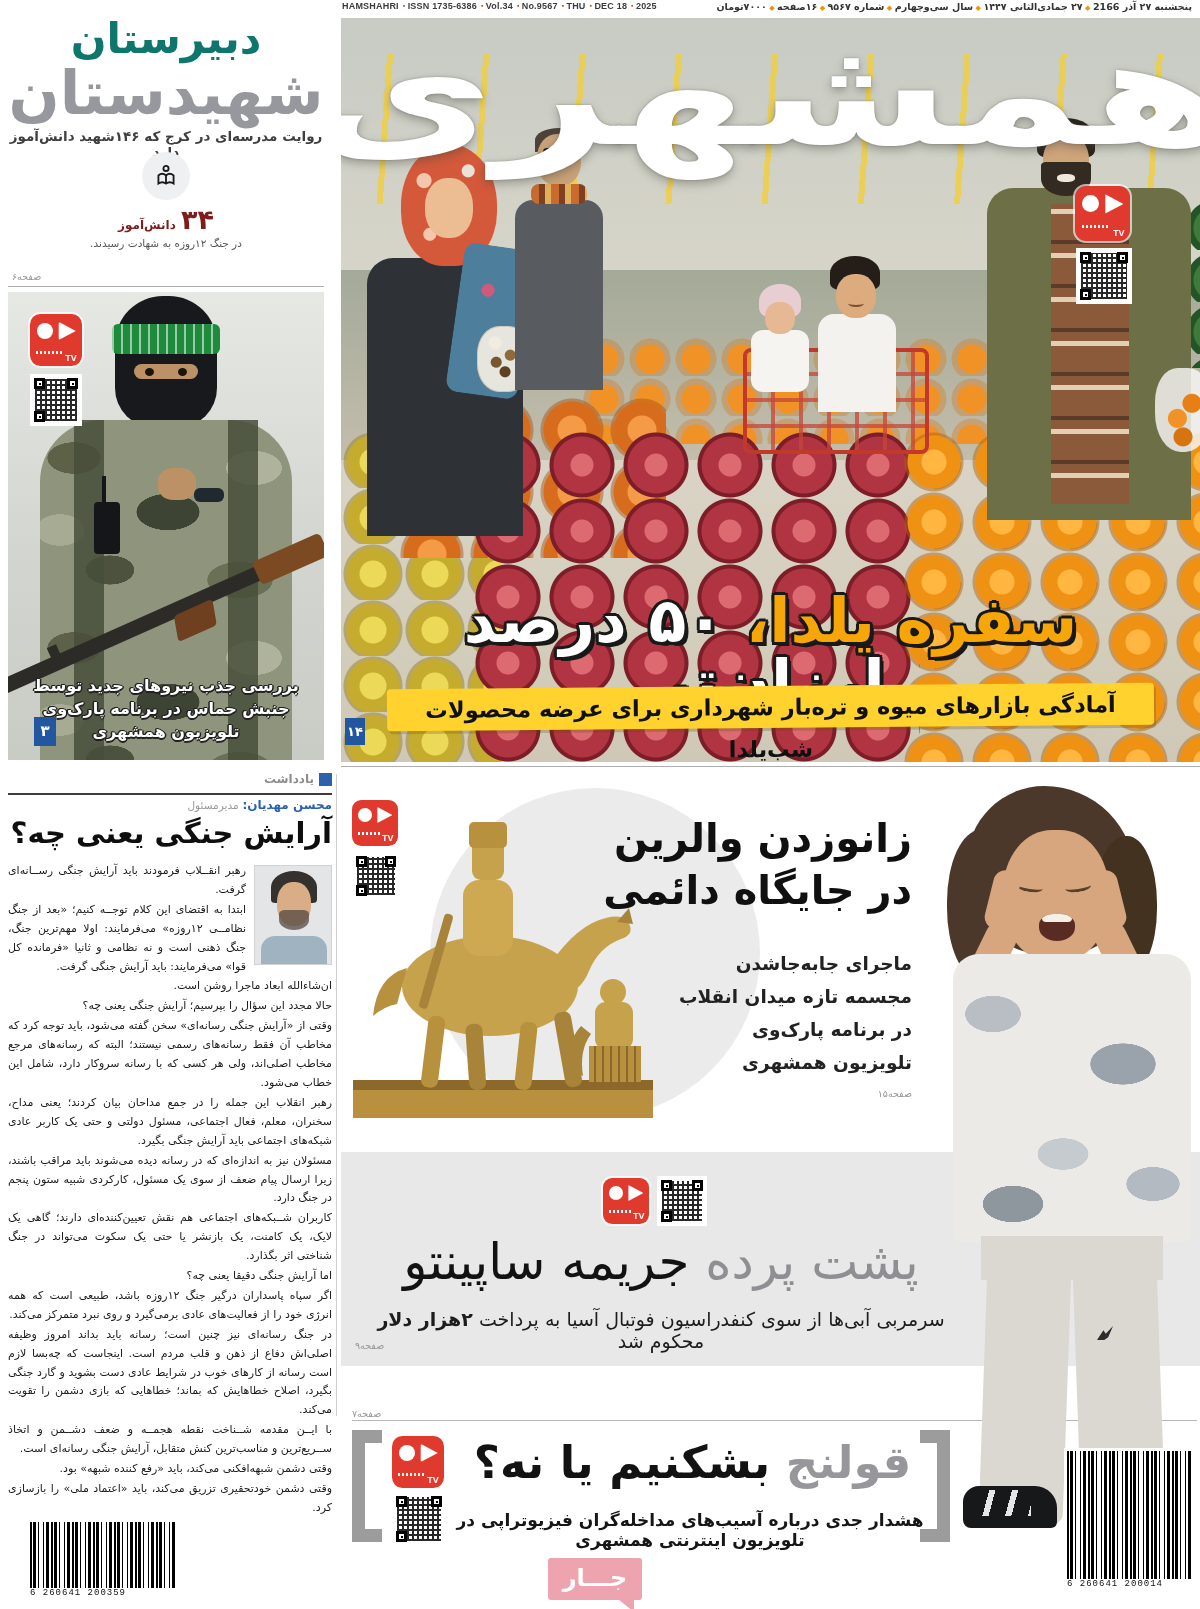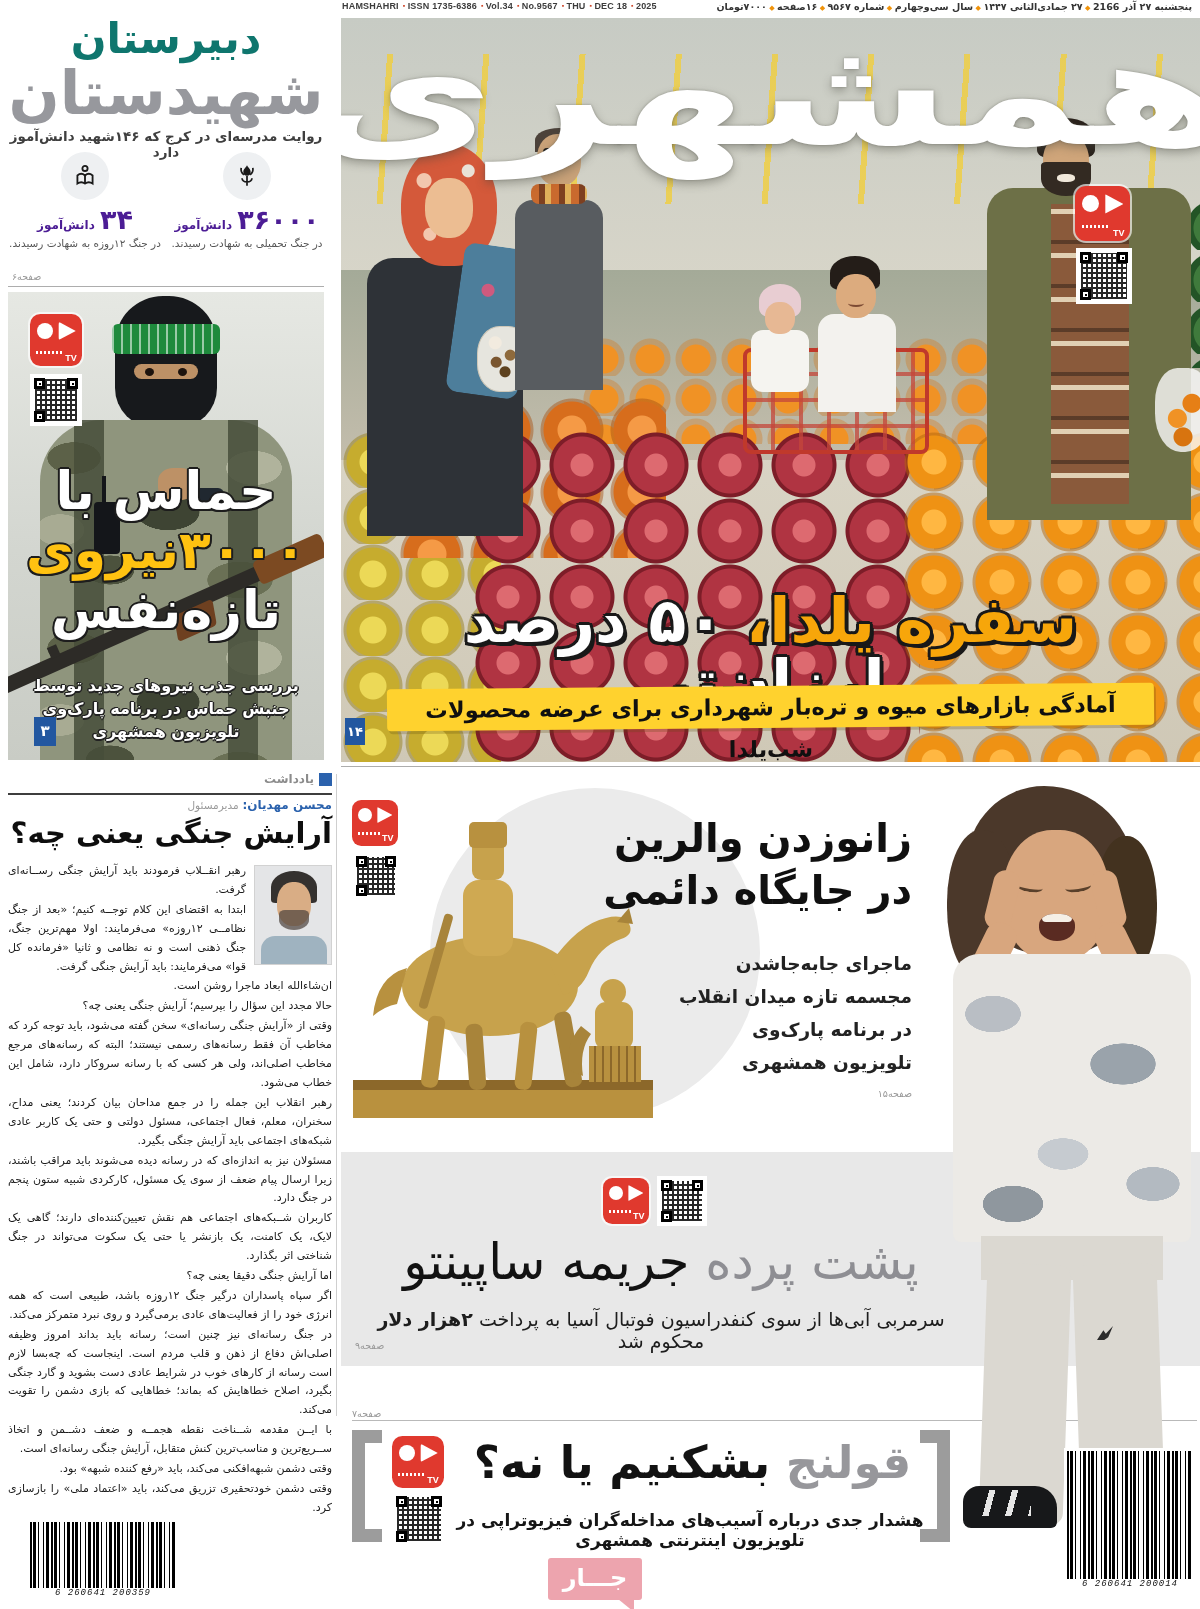--- a/index.html
+++ b/index.html
@@ -16,21 +16,21 @@
   .masthead-fa { right:8px; top:1px; font-size:9.5px; font-weight:bold; color:#333; }
   .masthead-fa span + span::before { content:" ◆ "; color:#f0930a; font-size:7px; }
 
   
   .school-t1 { left:0; top:14px; width:332px; text-align:center; font-size:42px; font-weight:700; color:#0f766e; }
   .school-t2 { left:0; top:58px; width:332px; text-align:center; font-size:60px; font-weight:900; color:#97989d; }
   .school-sub { left:0; top:128px; width:332px; text-align:center; font-size:13.5px; font-weight:bold; color:#3f3f3f; }
   .stats { left:4px; top:152px; width:324px; height:118px; display:flex; direction:rtl; justify-content:space-around; }
   .stat { width:152px; text-align:center; }
   .stat-circle { width:48px; height:48px; margin:0 auto 4px; background:#eef0f2; border-radius:50%; display:flex; align-items:center; justify-content:center; }
-  .stat-line { direction:rtl; color:#4c1d95; }
+  .stat-line { direction:rtl; color:#7f1d1d; }
   .stat-value { font-size:27px; font-weight:900; }
   .stat-unit { font-size:12px; font-weight:bold; }
   .stat-desc { font-size:10.5px; color:#555; line-height:1.5; margin-top:1px; }
   .page-ref { font-size:9.5px; color:#979797; }
   .rule { background:#adadad; }
 
   
   .soldier { left:8px; top:292px; width:316px; height:468px; overflow:hidden;
     background:linear-gradient(#e6e8e3, #d3d6d0 55%, #c9ccc5); }
   .s-head { position:absolute; left:50%; transform:translateX(-50%); top:4px; width:102px; height:132px; background:#17191c; border-radius:48px 48px 40px 40px; }
@@ -148,21 +148,21 @@
   .tvlogo .dot { position:absolute; left:13%; top:17%; width:31%; height:31%; background:#fff; border-radius:50%; }
   .tvlogo .play { position:absolute; right:12%; top:15%; width:35%; height:35%; background:#fff; clip-path:polygon(6% 0, 100% 50%, 6% 100%); border-radius:3px; }
   .tvlogo .sub { position:absolute; left:12%; bottom:24%; width:52%; height:3px; background:repeating-linear-gradient(90deg,#fff 0 2px, transparent 2px 4px); }
   .tvlogo .tv { position:absolute; right:10%; bottom:6%; color:#fff; font-size:9px; font-weight:bold; font-family:"Liberation Sans",sans-serif; line-height:1; }
   .qr { position:absolute; background:#fff; box-shadow:0 0 0 2px #fff; }
   .qr .pat { position:absolute; inset:3px; opacity:.92;
     background:repeating-linear-gradient(0deg,#161616 0 2px,transparent 2px 5px), repeating-linear-gradient(90deg,#161616 0 2px,#fff 2px 5px); }
   .qr .fm { position:absolute; width:11px; height:11px; border:3px solid #000; background:#fff; }
   .qr .fm::after { content:""; position:absolute; inset:1.5px; background:#000; }
   .qr .fm.tl{ top:2px; left:2px; } .qr .fm.tr{ top:2px; right:2px; } .qr .fm.bl{ bottom:2px; left:2px; }
-  .barcode { position:absolute; background:#fff; text-align:center;font-style:italic; }
+  .barcode { position:absolute; background:#fff; text-align:left; }
   .barcode .bars { background:repeating-linear-gradient(90deg,#000 0 2px,#fff 2px 3px,#000 3px 6px,#fff 6px 8px,#000 8px 9px,#fff 9px 13px,#000 13px 14px,#fff 14px 16px,#000 16px 19px,#fff 19px 21px); }
   .barcode .num { font-family:"Liberation Mono",monospace; font-size:9px; color:#111; letter-spacing:1px; }
 
   
   .note-label { left:8px; top:772px; width:324px; display:flex; direction:rtl; align-items:center; gap:5px; }
   .note-label .sq { width:13px; height:13px; background:#2b62ad; }
   .note-label .txt { font-size:12px; color:#8c8c8c; font-weight:bold; }
   .note-rule { left:8px; top:793px; width:324px; height:2px; background:#3d3d3d; }
   .note-author { left:8px; top:798px; width:324px; direction:rtl; text-align:right; font-size:12px; }
   .note-author .nm { color:#2b62ad; font-weight:bold; }
@@ -253,31 +253,20 @@
   <div class="abs masthead-en"><span>HAMSHAHRI</span><span>ISSN 1735-6386</span><span>Vol.34</span><span>No.9567</span><span>THU</span><span>DEC 18</span><span>2025</span></div>
   <div class="abs masthead-fa fa"><span>پنجشنبه ۲۷ آذر 2166</span><span>۲۷ جمادی‌الثانی ۱۴۴۷</span><span>سال سی‌وچهارم</span><span>شماره ۹۵۶۷</span><span>۱۶صفحه</span><span>۷۰۰۰تومان</span></div>
 
   <div class="abs school-t1 fa">دبیرستان</div>
   <div class="abs school-t2 fa">شهیدستان</div>
   <div class="abs school-sub fa">روایت مدرسه‌ای در کرج که ۱۴۶شهید دانش‌آموز دارد</div>
 
   <div class="abs stats">
     <div class="stat">
       <div class="stat-circle">
-        <svg width="26" height="26" viewBox="0 0 24 24" fill="#1a1a1a">
-            <path d="M12 2c-1.2 2.4-3.4 3.4-3.4 6.4a3.4 3.4 0 0 0 6.8 0C15.4 5.4 13.2 4.4 12 2z"></path>
-            <path d="M6.6 4.6c-.4 2.6.6 5 2.6 6.2M17.4 4.6c.4 2.6-.6 5-2.6 6.2" stroke="#1a1a1a" stroke-width="1.6" fill="none"></path>
-            <path d="M12 12v9M12 17.5c-2.4 0-4.4-1.4-4.6-3.4M12 17.5c2.4 0 4.4-1.4 4.6-3.4" stroke="#1a1a1a" stroke-width="1.6" fill="none"></path>
-          </svg>
-      </div>
-      <div class="stat-line fa"><span class="stat-value">۳۶۰۰۰</span> <span class="stat-unit">دانش‌آموز</span></div>
-      <div class="stat-desc fa">در جنگ تحمیلی به شهادت رسیدند.</div>
-    </div>
-    <div class="stat">
-      <div class="stat-circle">
         <svg width="26" height="26" viewBox="0 0 24 24" fill="none" stroke="#1a1a1a" stroke-width="1.7">
             <circle cx="12" cy="5" r="2.4"></circle>
             <path d="M5 11.5c2.3-2 4.7-2 7 0 2.3-2 4.7-2 7 0v7.5c-2.3-1.6-4.7-1.6-7 0-2.3-1.6-4.7-1.6-7 0z"></path>
             <path d="M12 11.5v7.5"></path>
           </svg>
       </div>
       <div class="stat-line fa"><span class="stat-value">۳۴</span> <span class="stat-unit">دانش‌آموز</span></div>
       <div class="stat-desc fa">در جنگ ۱۲روزه به شهادت رسیدند.</div>
     </div>
   </div>
@@ -310,25 +299,20 @@
         <span class="sub"></span>
         <span class="tv">TV</span>
     </div>
     <div class="qr" style="left:24px; top:84px; width:48px; height:48px;">
       <span class="pat"></span>
         <span class="fm tl"></span>
         <span class="fm tr"></span>
         <span class="fm bl"></span>
     </div>
 
-    <div class="abs hamas-hl fa">
-      <div class="ol-w">حماس با</div>
-      <div class="ol-y">۳۰۰۰نیروی</div>
-      <div class="ol-w">تازه‌نفس</div>
-    </div>
     <div class="abs hamas-sub fa">بررسی جذب نیروهای جدید توسط جنبش حماس در برنامه پارک‌وی تلویزیون همشهری</div>
     <div class="abs badge" style="left:26px; bottom:14px; width:22px; height:29px; font-size:15px; line-height:29px;">۳</div>
   </div>
 
   <div class="abs photo">
     <div class="ph-streamers"></div>
     <div class="ph-shelf"></div>
     <div class="ph-pumpkins"></div>
     <div class="ph-melons"></div>
     <div class="ph-fruits">

